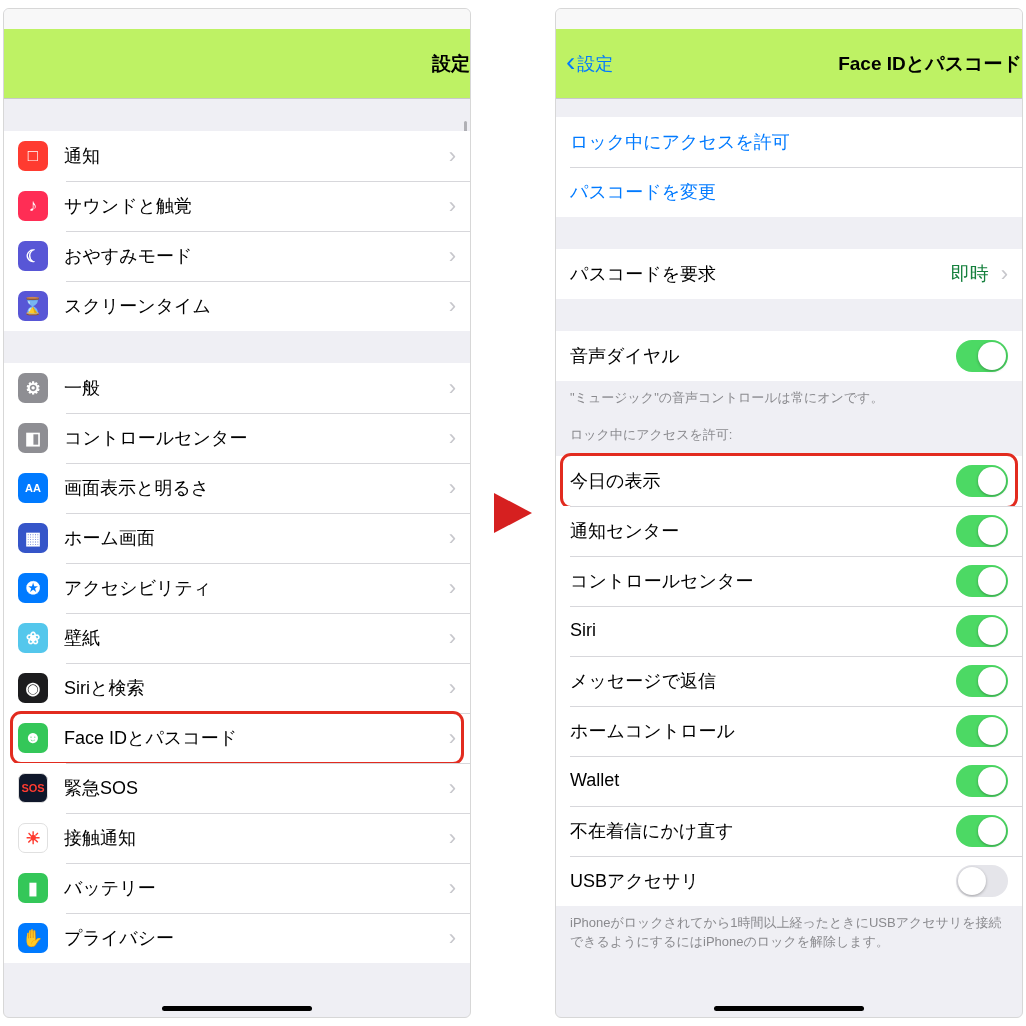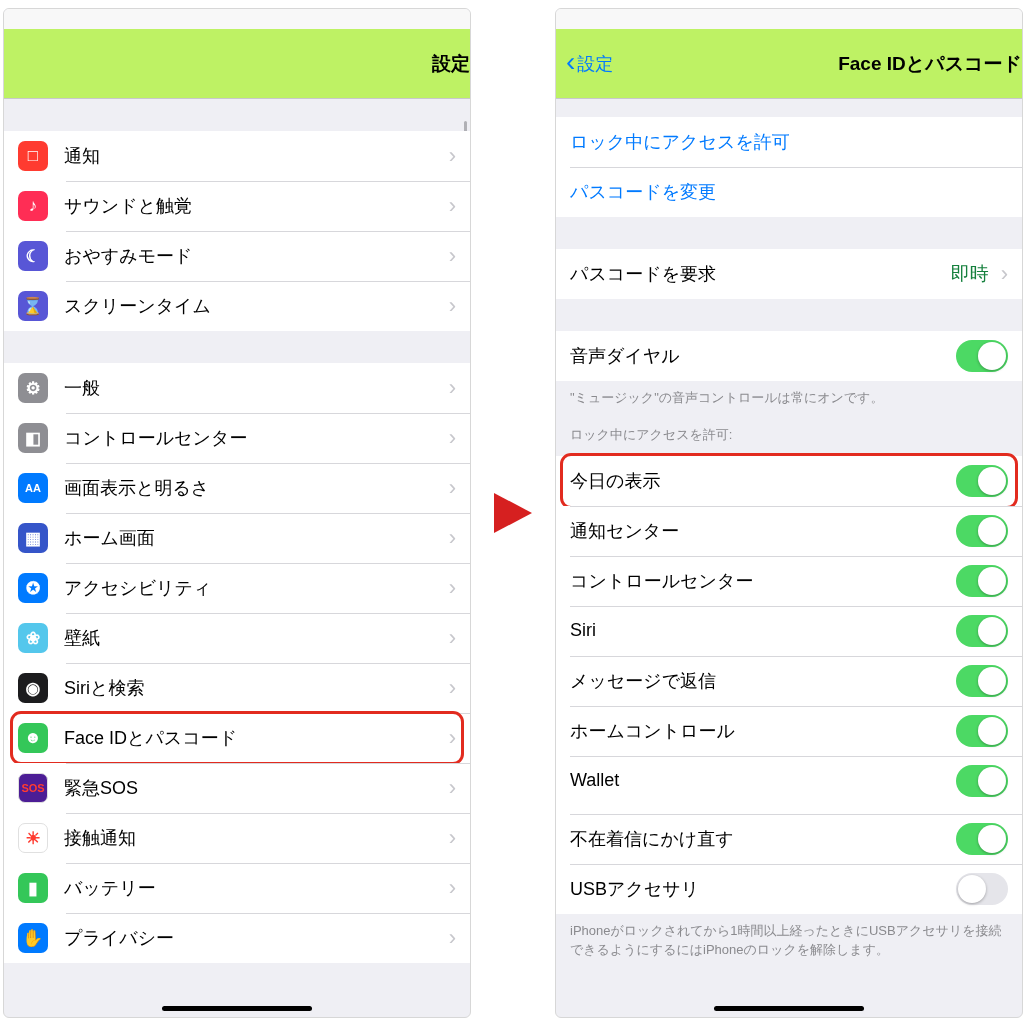--- a/index.html
+++ b/index.html
@@ -196,21 +196,21 @@
         <span class="chev">›</span>
       </div>
       <div class="row has-sep" style="position: relative;">
         <div class="icon" style="background: rgb(52, 199, 89); color: rgb(255, 255, 255); font-size: 17px; font-weight: 700;">☻</div>
         <span class="label">Face IDとパスコード</span>
         <span class="spacer"></span>
         <span class="chev">›</span>
         <div class="highlight-box" style="inset: -2px 6px;"></div>
       </div>
       <div class="row has-sep">
-        <div class="icon" style="background: #4c1d95; color: rgb(255, 59, 48); font-size: 11px; font-weight: 700; border: 1px solid rgb(224, 224, 224);">SOS</div>
+        <div class="icon" style="background: #0f172a; color: rgb(255, 59, 48); font-size: 11px; font-weight: 700; border: 1px solid rgb(224, 224, 224);">SOS</div>
         <span class="label">緊急SOS</span>
         <span class="spacer"></span>
         <span class="chev">›</span>
       </div>
       <div class="row has-sep">
         <div class="icon" style="background: rgb(255, 255, 255); color: rgb(255, 59, 48); font-size: 17px; font-weight: 700; border: 1px solid rgb(224, 224, 224);">☀</div>
         <span class="label">接触通知</span>
         <span class="spacer"></span>
         <span class="chev">›</span>
       </div>
@@ -324,21 +324,21 @@
           <div class="knob"></div>
         </div>
       </div>
       <div class="row noicon has-sep" style="position: relative;">
         <span class="label">Wallet</span>
         <span class="spacer"></span>
         <div class="toggle on">
           <div class="knob"></div>
         </div>
       </div>
-      <div class="row noicon has-sep" style="position: relative; margin-top: 8px;">
+      <div class="row noicon has-sep" style="position: relative;">
         <span class="label">不在着信にかけ直す</span>
         <span class="spacer"></span>
         <div class="toggle on">
           <div class="knob"></div>
         </div>
       </div>
       <div class="row noicon has-sep" style="position: relative;">
         <span class="label">USBアクセサリ</span>
         <span class="spacer"></span>
         <div class="toggle off">

